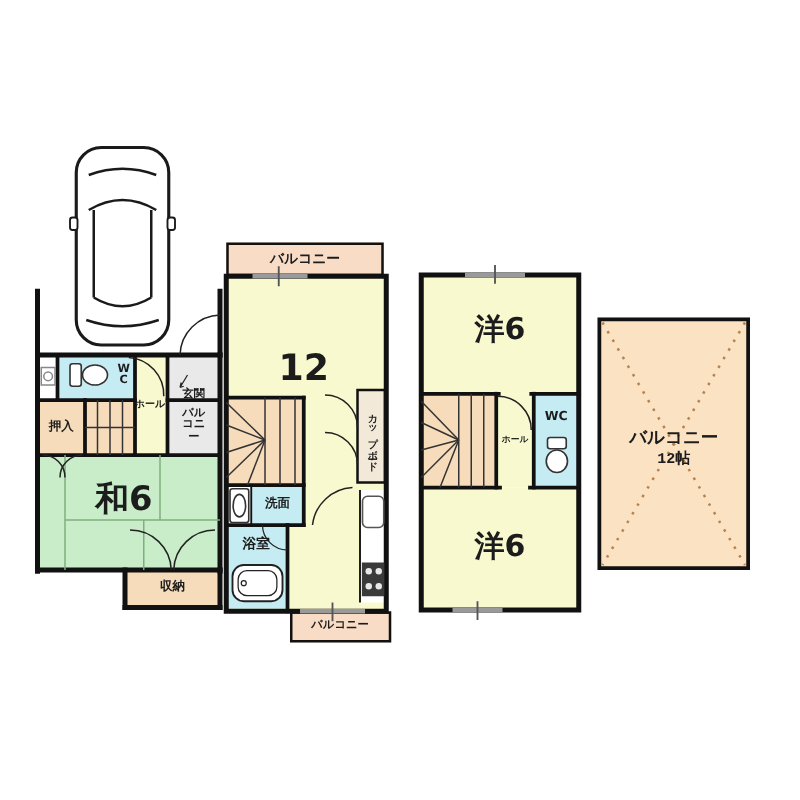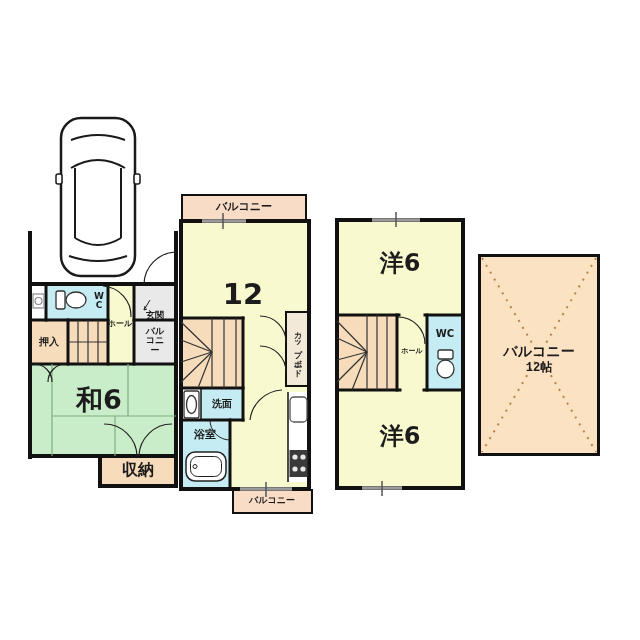--- a/index.html
+++ b/index.html
@@ -223,21 +223,21 @@
       <line x1="596" y1="258" x2="482" y2="452"></line>
     </g>
   </svg>
 
   <div class="lbl" style="left:99px;top:301px;font-size:9px;width:10px;white-space:normal;word-break:break-all;">WC</div>
   <div class="lbl" style="left:49px;top:342px;font-size:10px;">押入</div>
   <div class="lbl" style="left:120px;top:324px;font-size:8px;">ホール</div>
   <div class="lbl" style="left:155px;top:296px;font-size:9px;margin-top:20px;">玄関</div>
   <div class="lbl wrap" style="left:155px;top:341px;font-size:9px;width:22px;">バルコニー</div>
   <div class="lbl" style="left:99px;top:400px;font-size:27px;">和6</div>
-  <div class="lbl" style="left:138px;top:470px;font-size:16px;">収納</div>
+  <div class="lbl" style="left:138px;top:470px;font-size:10px;">収納</div>
 
   <div class="lbl" style="left:244px;top:207px;font-size:11px;">バルコニー</div>
   <div class="lbl" style="left:243px;top:294px;font-size:29px;">12</div>
   <div class="lbl vert" style="left:297px;top:349px;font-size:8px;font-weight:bold;position:absolute;z-index:3;color:#1c1c1c;">カップボード</div>
   <div class="lbl" style="left:222px;top:404px;font-size:10px;">洗面</div>
   <div class="lbl" style="left:205px;top:435px;font-size:11px;">浴室</div>
   <div class="lbl" style="left:272px;top:501px;font-size:9px;">バルコニー</div>
 
   <div class="lbl" style="left:400px;top:264px;font-size:24px;">洋6</div>
   <div class="lbl" style="left:412px;top:352px;font-size:7px;">ホール</div>

